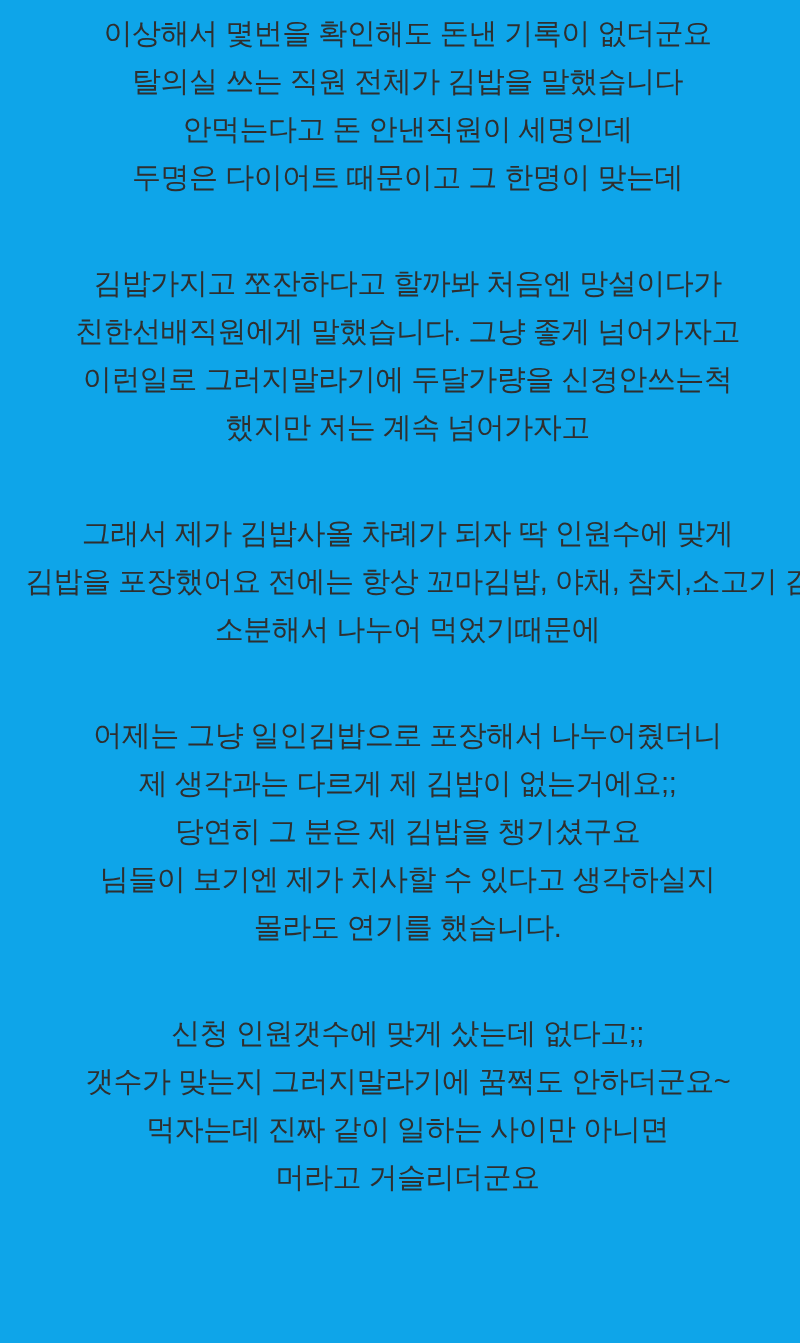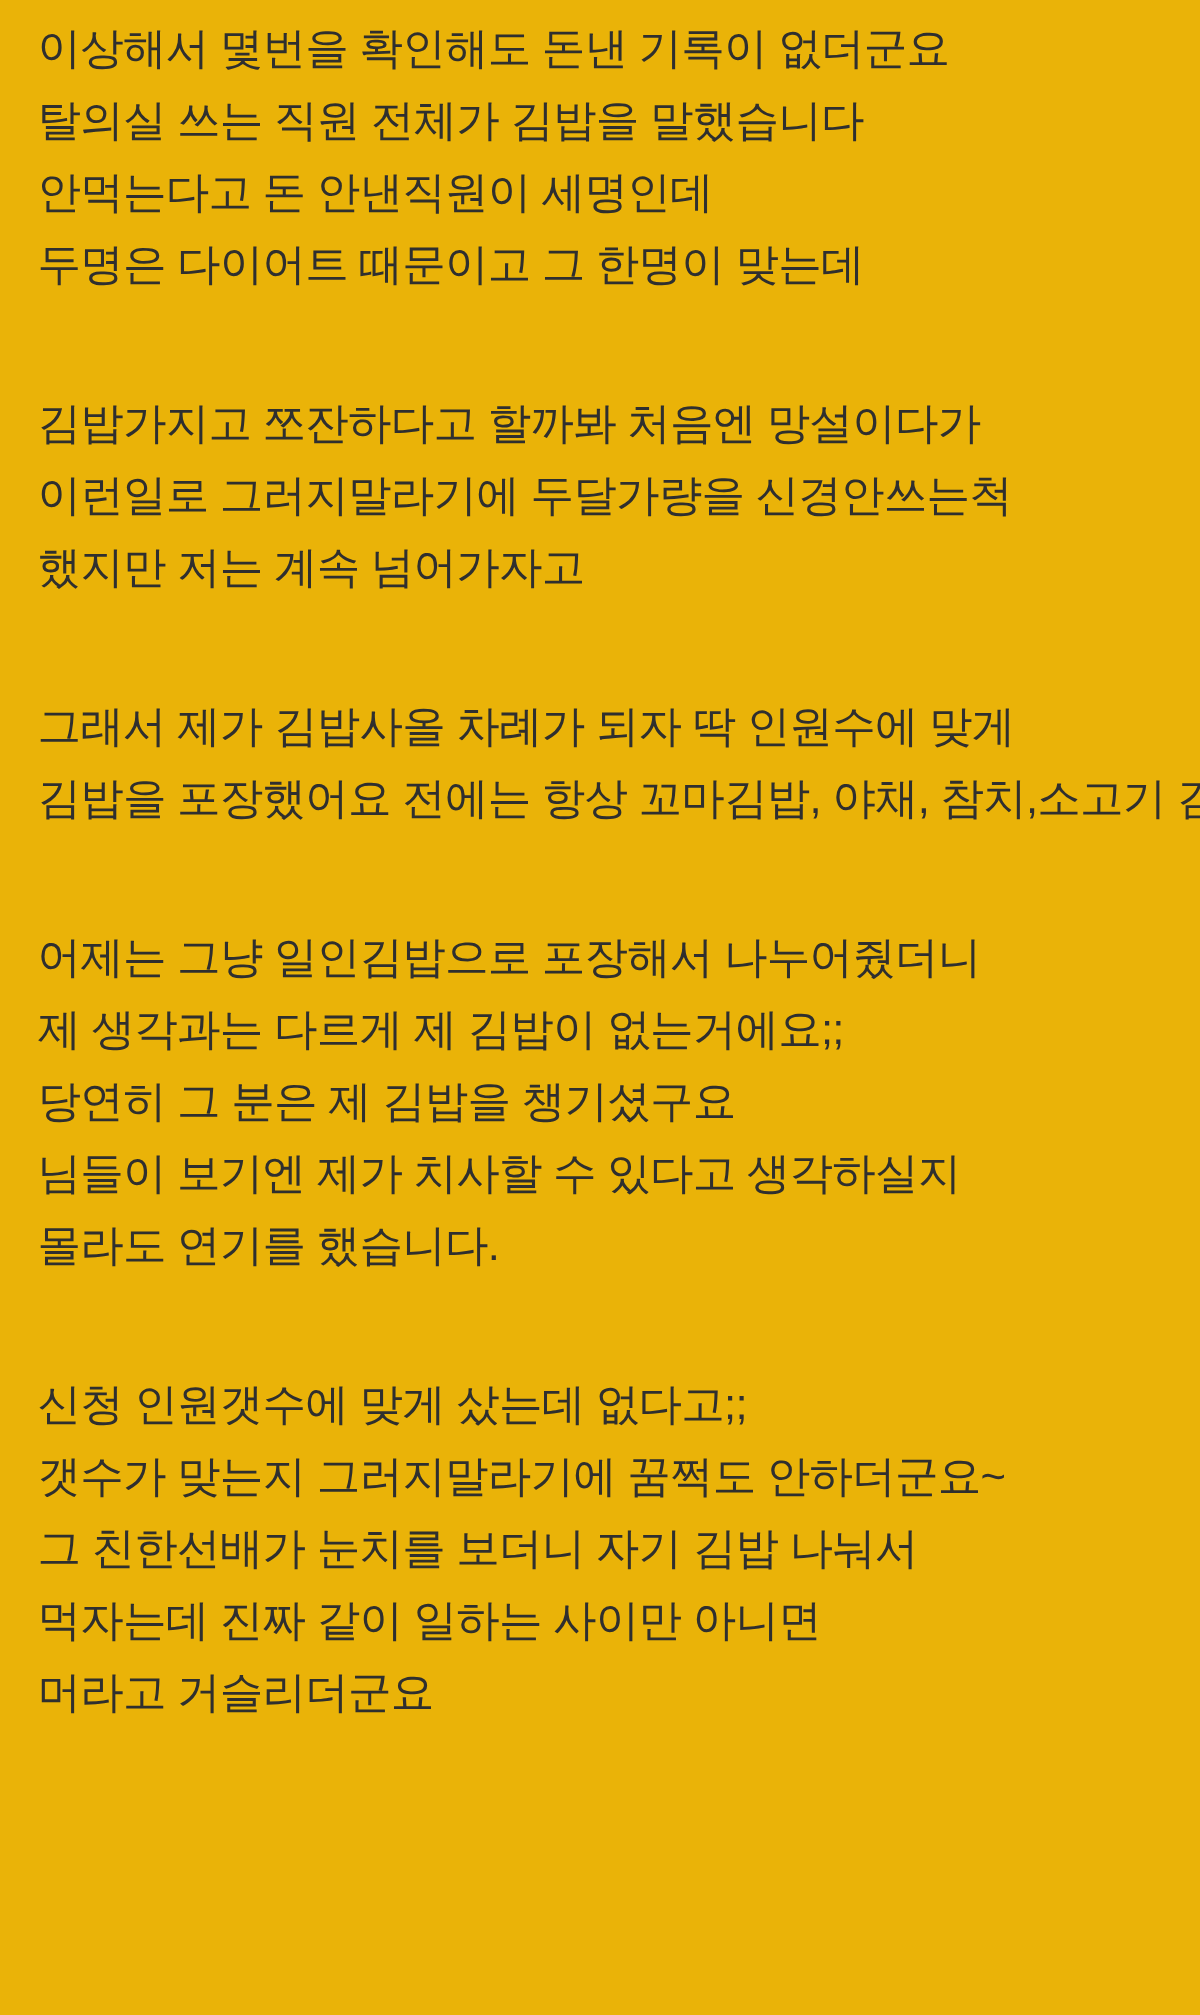--- a/index.html
+++ b/index.html
@@ -5,22 +5,23 @@
   html, body {
     margin: 0;
     padding: 0;
     background: #ffffff;
   }
   .page {
     position: relative;
     width: 800px;
     height: 1343px;
     box-sizing: border-box;
-    background: #eab308;
+    background: #0ea5e9;
     overflow: hidden;
+    text-align: center;
   }
   .post {
     box-sizing: border-box;
     padding: 9px 10px 0 25px;
     font-family: "Liberation Sans", "DejaVu Sans", sans-serif;
     color: #2f2f2f;
     font-size: 29px;
     letter-spacing: -0.5px;
   }
   .paragraph {
@@ -44,39 +45,40 @@
 
     <section class="paragraph">
       <p class="line">이상해서 몇번을 확인해도 돈낸 기록이 없더군요</p>
       <p class="line">탈의실 쓰는 직원 전체가 김밥을 말했습니다</p>
       <p class="line">안먹는다고 돈 안낸직원이 세명인데</p>
       <p class="line">두명은 다이어트 때문이고 그 한명이 맞는데</p>
     </section>
 
     <section class="paragraph">
       <p class="line">김밥가지고 쪼잔하다고 할까봐 처음엔 망설이다가</p>
+      <p class="line">친한선배직원에게 말했습니다. 그냥 좋게 넘어가자고</p>
       <p class="line">이런일로 그러지말라기에 두달가량을 신경안쓰는척</p>
       <p class="line">했지만 저는 계속 넘어가자고</p>
     </section>
 
     <section class="paragraph">
       <p class="line">그래서 제가 김밥사올 차례가 되자 딱 인원수에 맞게</p>
       <p class="line">김밥을 포장했어요 전에는 항상 꼬마김밥, 야채, 참치,소고기 김밥을</p>
+      <p class="line">소분해서 나누어 먹었기때문에</p>
     </section>
 
     <section class="paragraph">
       <p class="line">어제는 그냥 일인김밥으로 포장해서 나누어줬더니</p>
       <p class="line">제 생각과는 다르게 제 김밥이 없는거에요;;</p>
       <p class="line">당연히 그 분은 제 김밥을 챙기셨구요</p>
       <p class="line">님들이 보기엔 제가 치사할 수 있다고 생각하실지</p>
       <p class="line">몰라도 연기를 했습니다.</p>
     </section>
 
     <section class="paragraph">
       <p class="line">신청 인원갯수에 맞게 샀는데 없다고;;</p>
       <p class="line">갯수가 맞는지 그러지말라기에 꿈쩍도 안하더군요~</p>
-      <p class="line">그 친한선배가 눈치를 보더니 자기 김밥 나눠서</p>
       <p class="line">먹자는데 진짜 같이 일하는 사이만 아니면</p>
       <p class="line">머라고 거슬리더군요</p>
     </section>
 
   </main>
 </div>
 
 </body></html>

